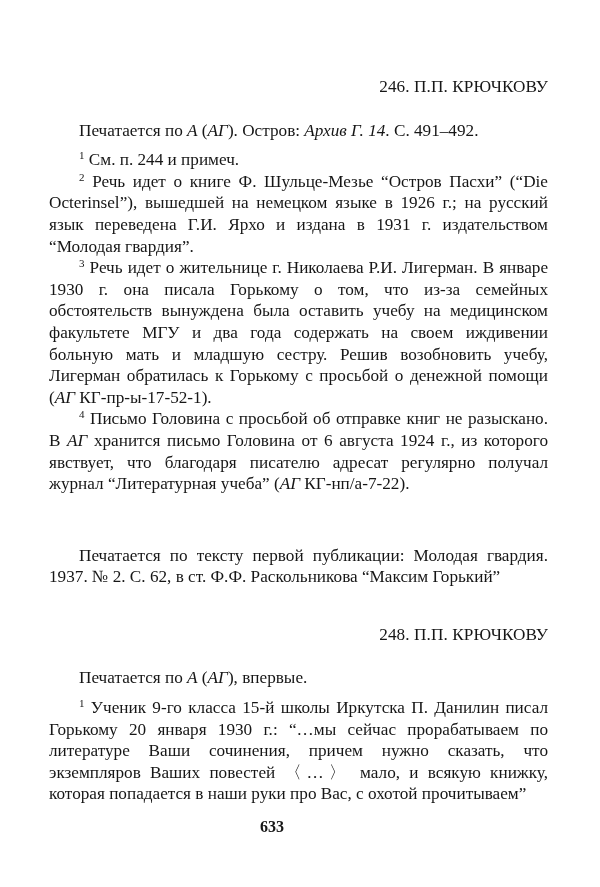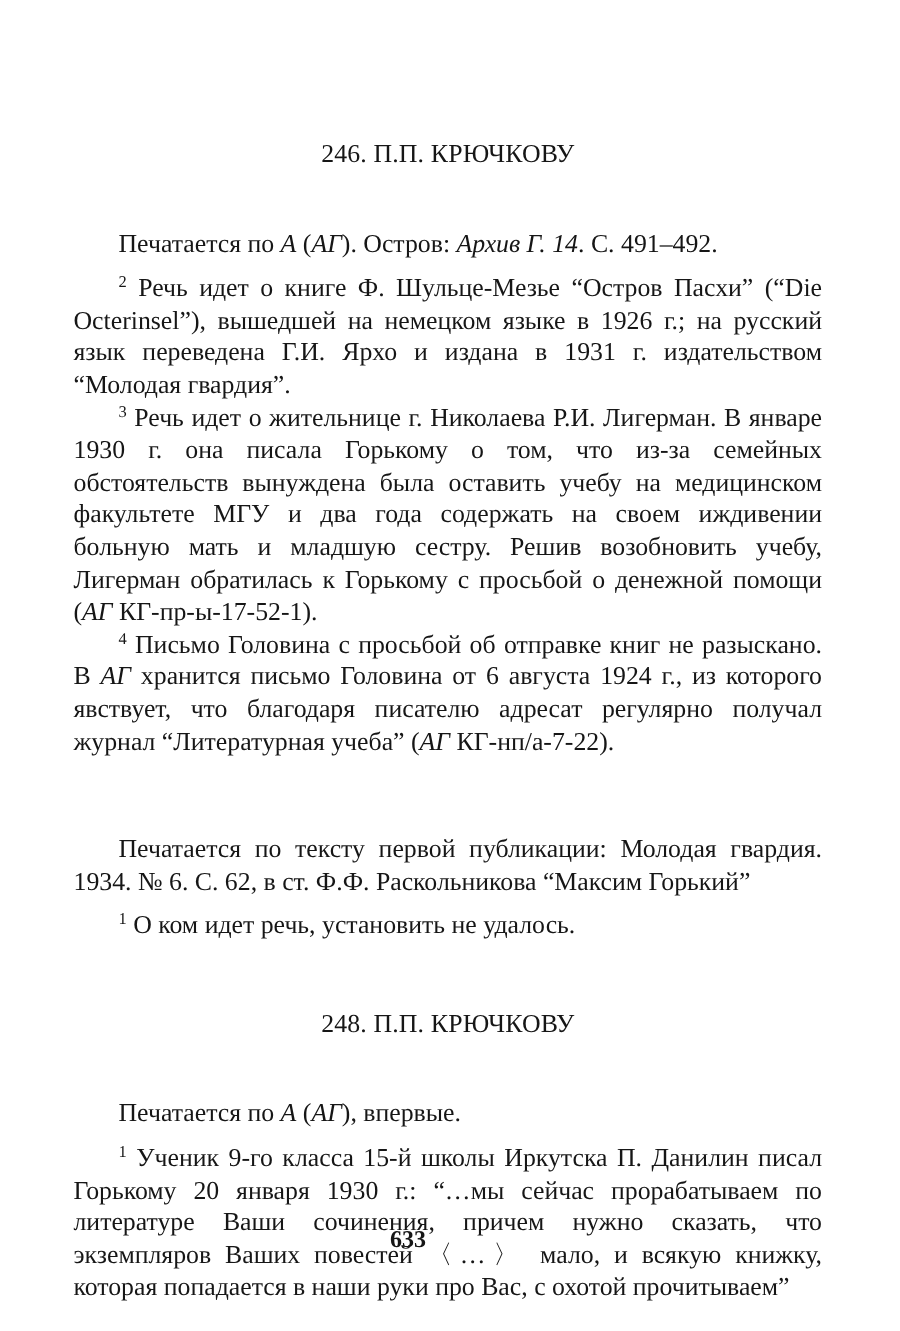--- a/index.html
+++ b/index.html
@@ -10,22 +10,22 @@
     top: 48px;
     width: 499px;
     font-family: "Liberation Serif", "DejaVu Serif", serif;
     font-size: 17.2px;
     line-height: 21.6px;
     color: #161616;
   }
   .p { text-align: justify; text-align-last: left; margin: 0; }
   .indent { text-indent: 30px; }
   .heading {
-    text-align: center;
-    margin: 16px;
+    text-align: right;
+    margin: 0;
     letter-spacing: 0.1px;
   }
   sup { font-size: 11px; vertical-align: 6px; line-height: 0; }
   i { font-style: italic; }
   .gap-s { height: 8px; }
   .gap-m { height: 22px; }
   .gap-l { height: 28px; }
   .page-num {
     position: absolute;
     left: 0; width: 544px;
@@ -41,29 +41,29 @@
 <body>
 
 <div class="page">
 
 
   <div class="gap-l"></div>
   <p class="heading">246. П.П. КРЮЧКОВУ</p>
   <div class="gap-m"></div>
   <p class="p indent"><span>Печатается по </span><i>А</i><span> (</span><i>АГ</i><span>). Остров: </span><i>Архив Г. 14</i><span>. С. 491–492.</span></p>
   <div class="gap-s"></div>
+  <p class="p indent"><sup>1</sup> <span>См. п. 244 и примеч.</span></p>
   <p class="p indent"><sup>2</sup> <span>Речь идет о книге Ф. Шульце-Мезье “Остров Пасхи” (“Die Octerinsel”), вышедшей на немецком языке в 1926 г.; на русский язык переведена Г.И. Ярхо и издана в 1931 г. издательством “Молодая гвардия”.</span></p>
   <p class="p indent"><sup>3</sup> <span>Речь идет о жительнице г. Николаева Р.И. Лигерман. В январе 1930 г. она писала Горькому о том, что из-за семейных обстоятельств вынуждена была оставить учебу на медицинском факультете МГУ и два года содержать на своем иждивении больную мать и младшую сестру. Решив возобновить учебу, Лигерман обратилась к Горькому с просьбой о денежной помощи (</span><i>АГ</i><span>  КГ-пр-ы-17-52-1).</span></p>
   <p class="p indent"><sup>4</sup> <span>Письмо Головина с просьбой об отправке книг не разыскано. В </span><i>АГ</i><span> хранится письмо Головина от 6 августа 1924 г., из которого явствует, что благодаря писателю адресат регулярно получал журнал “Литературная учеба” (</span><i>АГ</i><span>  КГ-нп/а-7-22).</span></p>
 
   <div class="gap-l"></div>
   <div class="gap-m"></div>
-  <p class="p indent"><span>Печатается по тексту первой публикации: Молодая гвардия. 1934. № 6. С. 62, в ст. Ф.Ф. Раскольникова “Максим Горький”</span></p>
+  <p class="p indent"><span>Печатается по тексту первой публикации: Молодая гвардия. 1937. № 2. С. 62, в ст. Ф.Ф. Раскольникова “Максим Горький”</span></p>
   <div class="gap-s"></div>
-  <p class="p indent"><sup>1</sup> <span>О ком идет речь, установить не удалось.</span></p>
 
   <div class="gap-l"></div>
   <p class="heading">248. П.П. КРЮЧКОВУ</p>
   <div class="gap-m"></div>
   <p class="p indent"><span>Печатается по </span><i>А</i><span> (</span><i>АГ</i><span>), впервые.</span></p>
   <div class="gap-s"></div>
   <p class="p indent"><sup>1</sup> <span>Ученик 9-го класса 15-й школы Иркутска П. Данилин писал Горькому 20 января 1930 г.: “…мы сейчас прорабатываем по литературе Ваши сочинения, причем нужно сказать, что экземпляров Ваших повестей 〈…〉 мало, и всякую книжку, которая попадается в наши руки про Вас, с охотой прочитываем”</span></p>
 </div>
 
 <div class="page-num">633</div>

